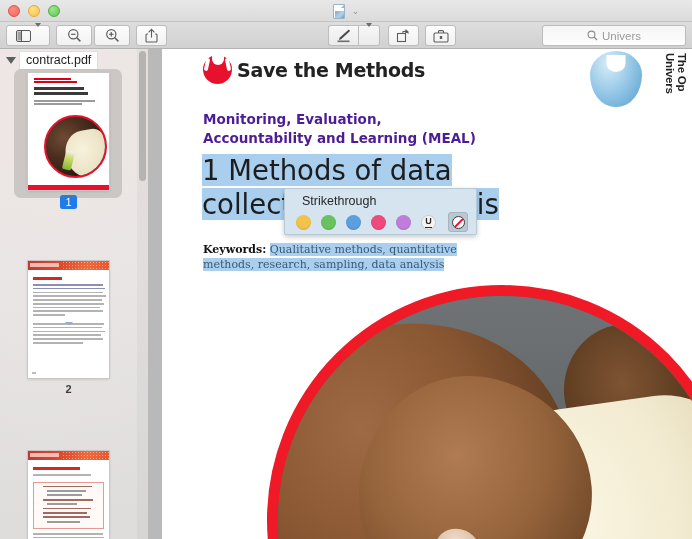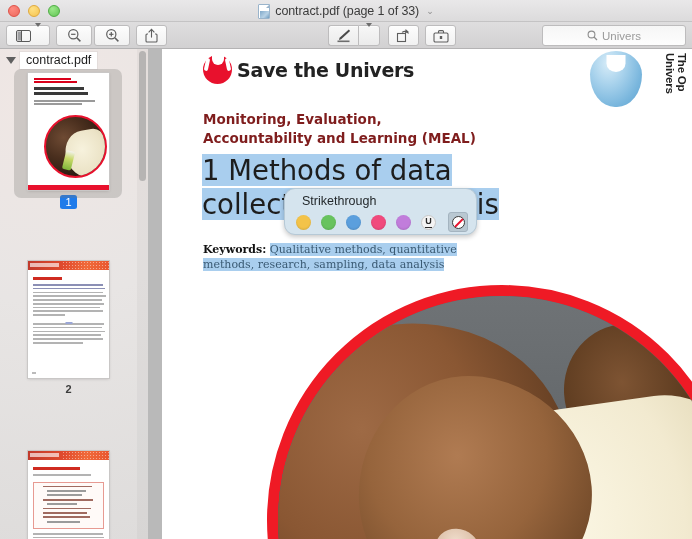--- a/index.html
+++ b/index.html
@@ -264,21 +264,21 @@
     writing-mode: vertical-rl;
     font-size: 11.5px; font-weight: 600; color: #222;
     line-height: 1.05;
     white-space: nowrap;
     letter-spacing: -0.2px;
   }
 
   .meal-head {
     position: absolute; top: 61px; left: 41px;
     font-family: "DejaVu Sans", sans-serif;
-    font-size: 13.5px; font-weight: bold; color: #7f1d1d;
+    font-size: 13.5px; font-weight: bold; color: #4c1d95;
     line-height: 1.42;
   }
   .doc-title {
     position: absolute; top: 105px; left: 40px;
     width: 318px;
     font-family: "DejaVu Sans", sans-serif;
     font-size: 27.5px; color: #1d1d1d; line-height: 1.22;
     font-weight: 400;
   }
   .hl { background: #a9ceee; }
@@ -339,21 +339,21 @@
     position:absolute; right: 2%; top: 42%; width: 6%; height: 30%;
     background: #1c1c1c; border-radius: 3px; transform: rotate(12deg);
   }
 
   
   .popover {
     position: absolute; left: 284px; top: 188px;
     width: 193px; height: 47px;
     background: #d5e4ee;
     border: 1px solid #b6c9d6;
-    border-radius: 11px;
+    border-radius: 2px;
     box-shadow: 0 2px 5px rgba(0,0,0,0.22);
     z-index: 40;
   }
   .pop-title {
     position: absolute; left: 17px; top: 5px;
     font-size: 12.5px; color: #23282b;
   }
   .pop-row {
     position: absolute; left: 11px; top: 23px;
     display: flex; align-items: center; gap: 10px;
@@ -397,21 +397,20 @@
 <div id="app">
 
   <div class="titlebar">
     <div class="traffic">
       <span class="tl tl-close"></span>
       <span class="tl tl-min"></span>
       <span class="tl tl-max"></span>
     </div>
     <div class="title-group">
       <span class="title-doc-icon"></span>
-      <span class="title-text">contract.pdf (page 1 of 33)</span>
       <span class="title-chevron">⌄</span>
     </div>
   </div>
 
   <div class="toolbar">
 
     <div class="tb-btn" id="btn-sidebar">
       <span>
         <svg class="icon-svg" width="15" height="12" viewBox="0 0 15 12">
           <rect x="0.5" y="0.5" width="14" height="11" rx="1.5" fill="none" stroke="#5a5a5a"></rect>
@@ -588,21 +587,21 @@
   <div class="docarea">
     <div class="page">
 
       <div class="brand-row">
         <span class="stc-logo">
           <span class="disc"></span>
           <span class="notch"></span>
           <span class="arm-l"></span>
           <span class="arm-r"></span>
         </span>
-        <span class="stc-text">Save the Univers</span>
+        <span class="stc-text">Save the Methods</span>
       </div>
 
       <div class="ou-logo">
         <span class="shield"></span>
         <span class="hole"></span>
       </div>
       <div class="ou-text" style="position:absolute; top:4px; right:4px;">The Op<br>Univers</div>
 
       <div class="meal-head">
         <div>Monitoring, Evaluation,</div>

